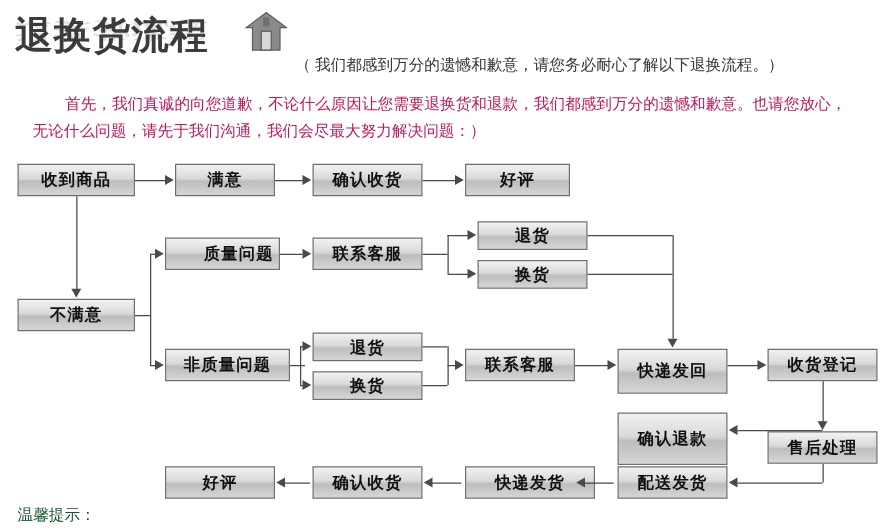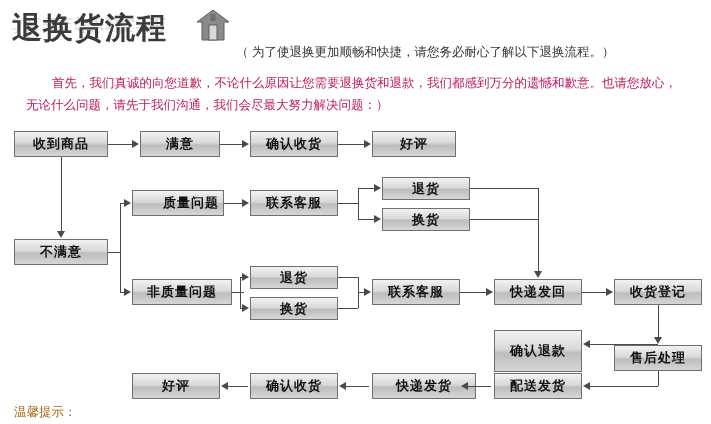--- a/index.html
+++ b/index.html
@@ -37,21 +37,21 @@
     font-size:12.5px;color:#333;
     white-space:nowrap;
   }
   .intro{
     position:absolute;left:26px;top:72px;width:660px;
     font-size:12.5px;color:#be185d;line-height:22px;
     text-indent:26px;
   }
   .footer-note{
     position:absolute;left:14px;top:404px;
-    font-size:12.5px;color:#a16207;
+    font-size:12.5px;color:#14532d;
   }
 
   
   .node{
     position:absolute;
     box-sizing:border-box;
     border:1px solid #6f6f6f;
     background:linear-gradient(to bottom,#f2f2f2 0%,#d9d9d9 45%,#bdbdbd 55%,#d6d6d6 100%);
     color:#111;
     font-size:13px;
@@ -90,42 +90,42 @@
 
   <div class="title-reflection">退换货流程</div>
   <div class="title">退换货流程</div>
 
   <svg class="house-icon" viewBox="0 0 34 34">
     <polygon points="17,2 33,14 28,14 28,32 6,32 6,14 1,14" fill="#8a8a8a" stroke="#5f5f5f" stroke-width="1"></polygon>
     <rect x="13" y="17" width="8" height="15" fill="#d8d8d8" stroke="#5f5f5f" stroke-width="1"></rect>
     <rect x="14.5" y="6" width="5" height="7" fill="#6f6f6f"></rect>
   </svg>
 
-  <div class="subtitle">（ 为了使退换更加顺畅和快捷，请您务必耐心了解以下退换流程。）</div>
+  <div class="subtitle">（ 我们都感到万分的遗憾和歉意，请您务必耐心了解以下退换流程。）</div>
   <div class="intro">首先，我们真诚的向您道歉，不论什么原因让您需要退换货和退款，我们都感到万分的遗憾和歉意。也请您放心，无论什么问题，请先于我们沟通，我们会尽最大努力解决问题：）</div>
   <div class="footer-note">温馨提示：</div>
 
   <div class="node" style="left:14px;  top:131px; width:94px; height:26px;">收到商品</div>
   <div class="node" style="left:140px; top:131px; width:80px; height:26px;">满意</div>
   <div class="node" style="left:250px; top:131px; width:88px; height:26px;">确认收货</div>
   <div class="node" style="left:372px; top:131px; width:84px; height:26px;">好评</div>
 
   <div class="node" style="left:132px; top:190px; width:92px; height:26px;padding-left:26px;">质量问题</div>
   <div class="node" style="left:250px; top:190px; width:88px; height:26px;">联系客服</div>
   <div class="node" style="left:382px; top:177px; width:88px; height:23px;">退货</div>
   <div class="node" style="left:382px; top:208px; width:88px; height:23px;">换货</div>
 
   <div class="node" style="left:14px;  top:239px; width:94px; height:26px;">不满意</div>
 
   <div class="node" style="left:132px; top:279px; width:100px; height:26px;">非质量问题</div>
   <div class="node" style="left:250px; top:266px; width:88px; height:23px;">退货</div>
   <div class="node" style="left:250px; top:297px; width:88px; height:23px;">换货</div>
 
   <div class="node" style="left:372px; top:279px; width:88px; height:26px;">联系客服</div>
-  <div class="node" style="left:494px; top:279px; width:88px; height:26px;">快递发回</div>
+  <div class="node" style="left:494px; top:279px; width:88px; height:36px;">快递发回</div>
   <div class="node" style="left:614px; top:279px; width:88px; height:26px;">收货登记</div>
 
   <div class="node" style="left:494px; top:330px; width:88px; height:42px;">确认退款</div>
   <div class="node" style="left:614px; top:345px; width:88px; height:26px;">售后处理</div>
 
   <div class="node" style="left:494px; top:373px; width:88px; height:26px;">配送发货</div>
   <div class="node" style="left:372px; top:373px; width:104px; height:26px;">快递发货</div>
   <div class="node" style="left:250px; top:373px; width:88px; height:26px;">确认收货</div>
   <div class="node" style="left:132px; top:373px; width:88px; height:26px;">好评</div>
 

